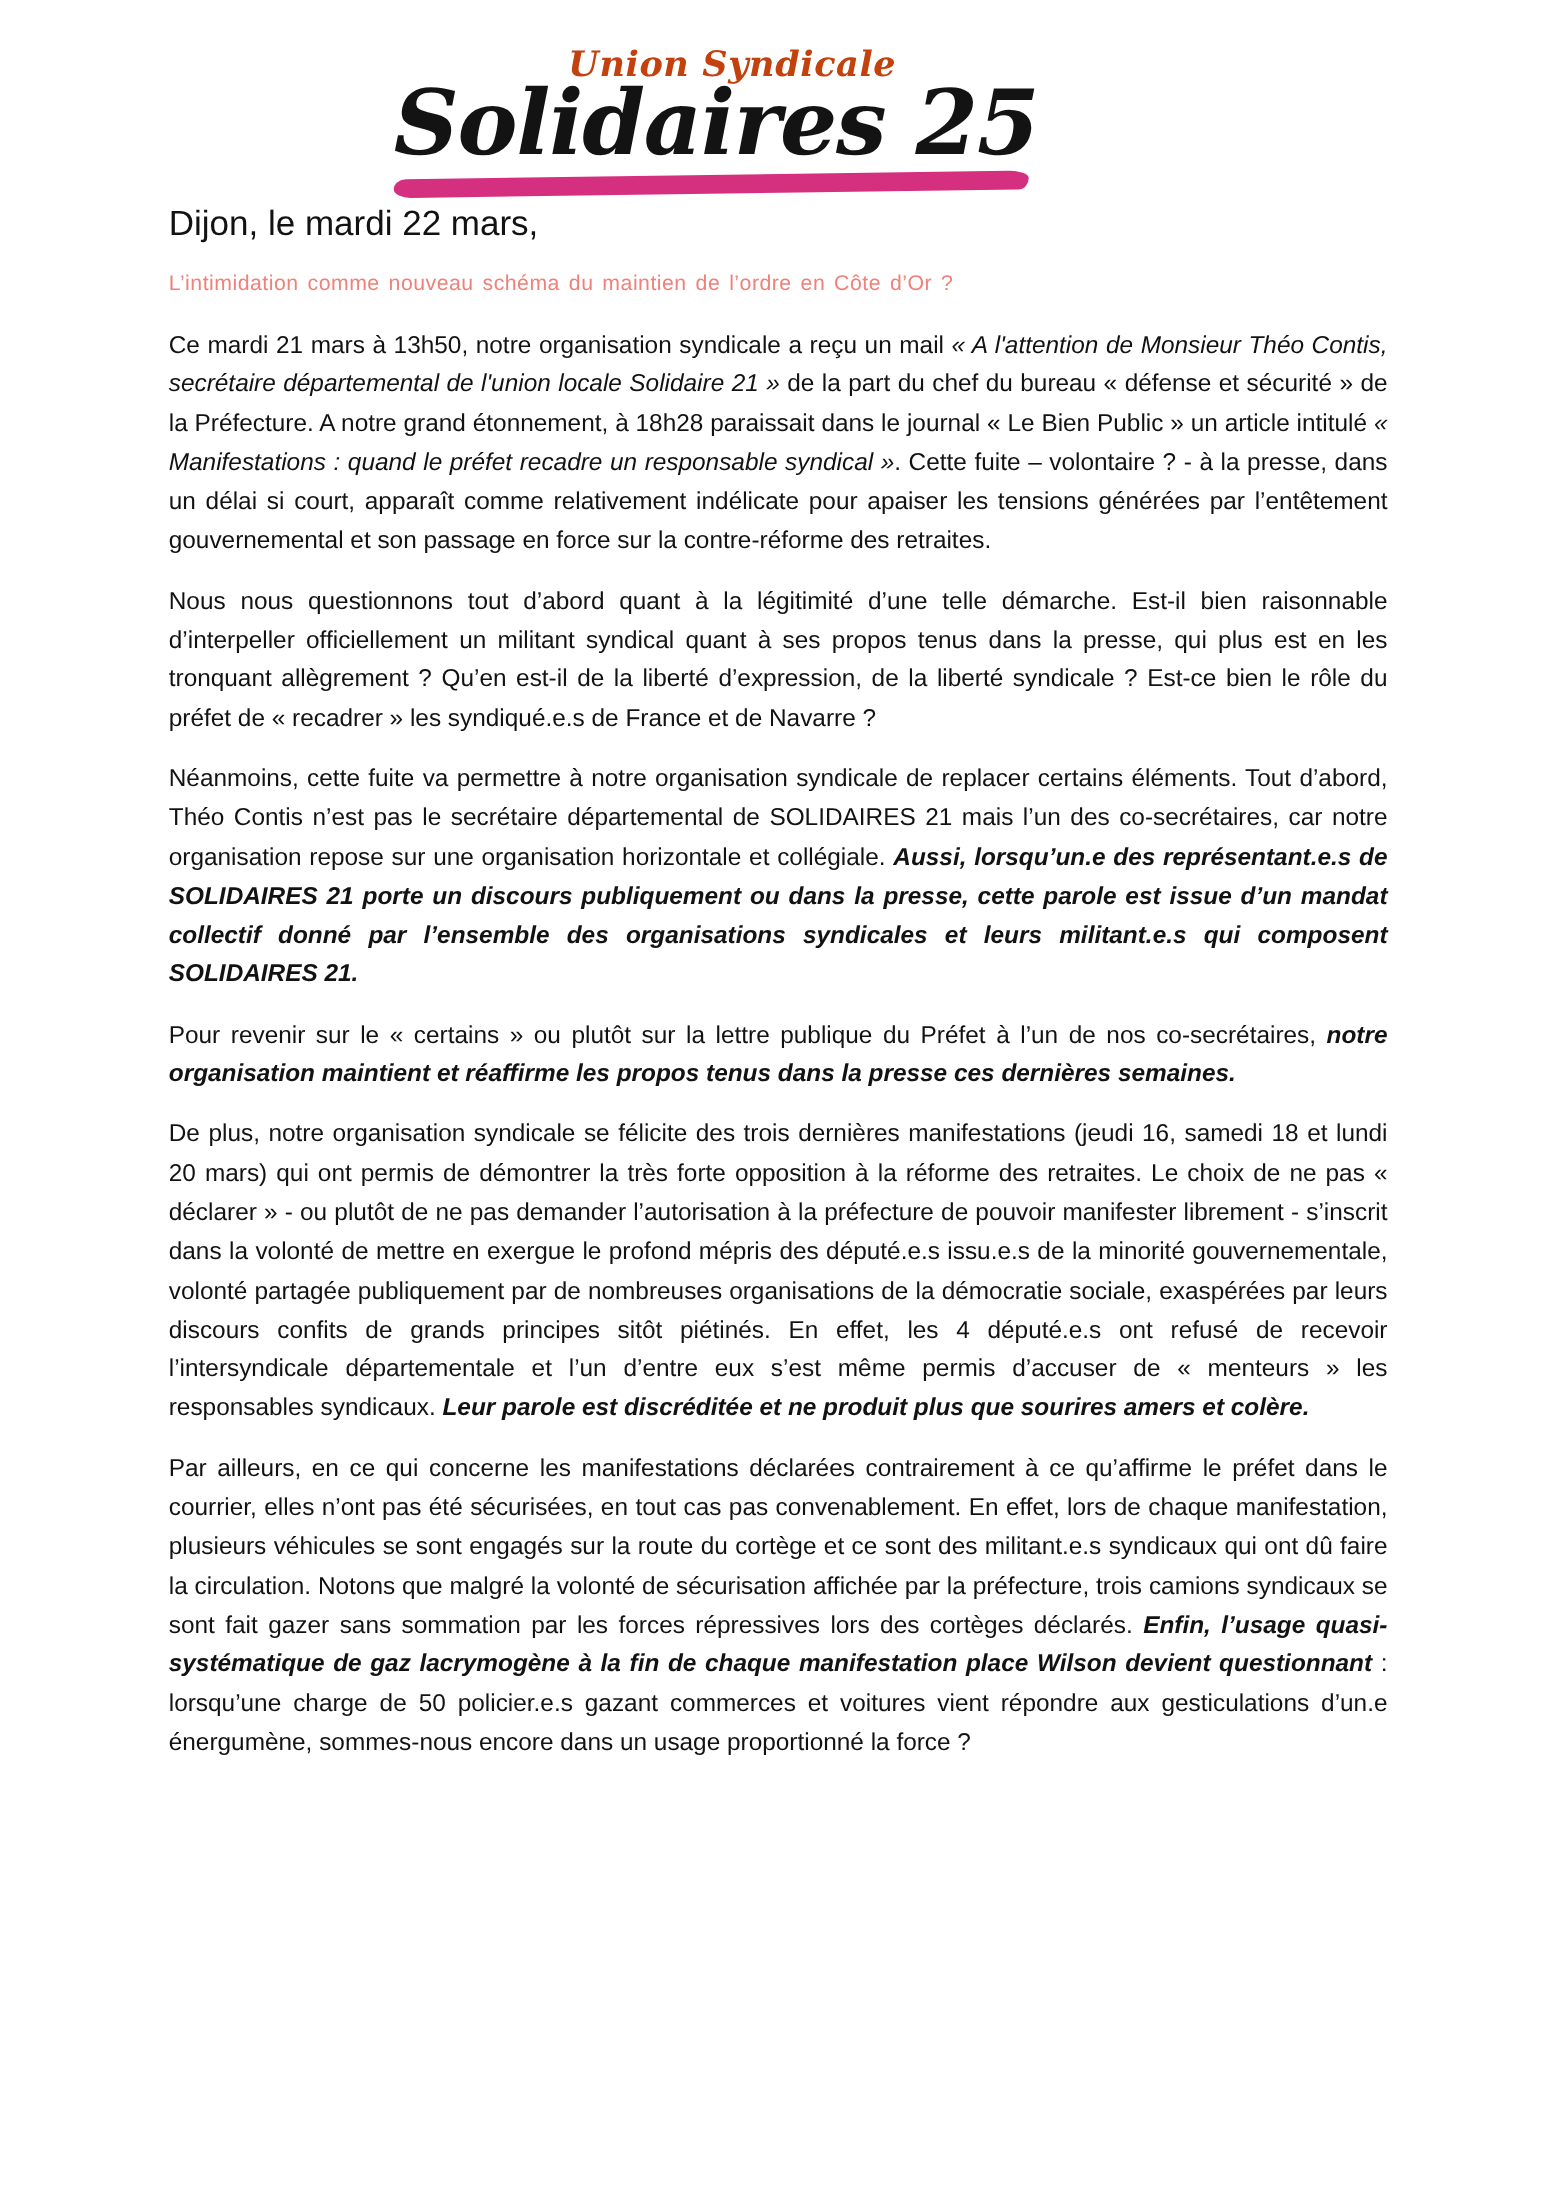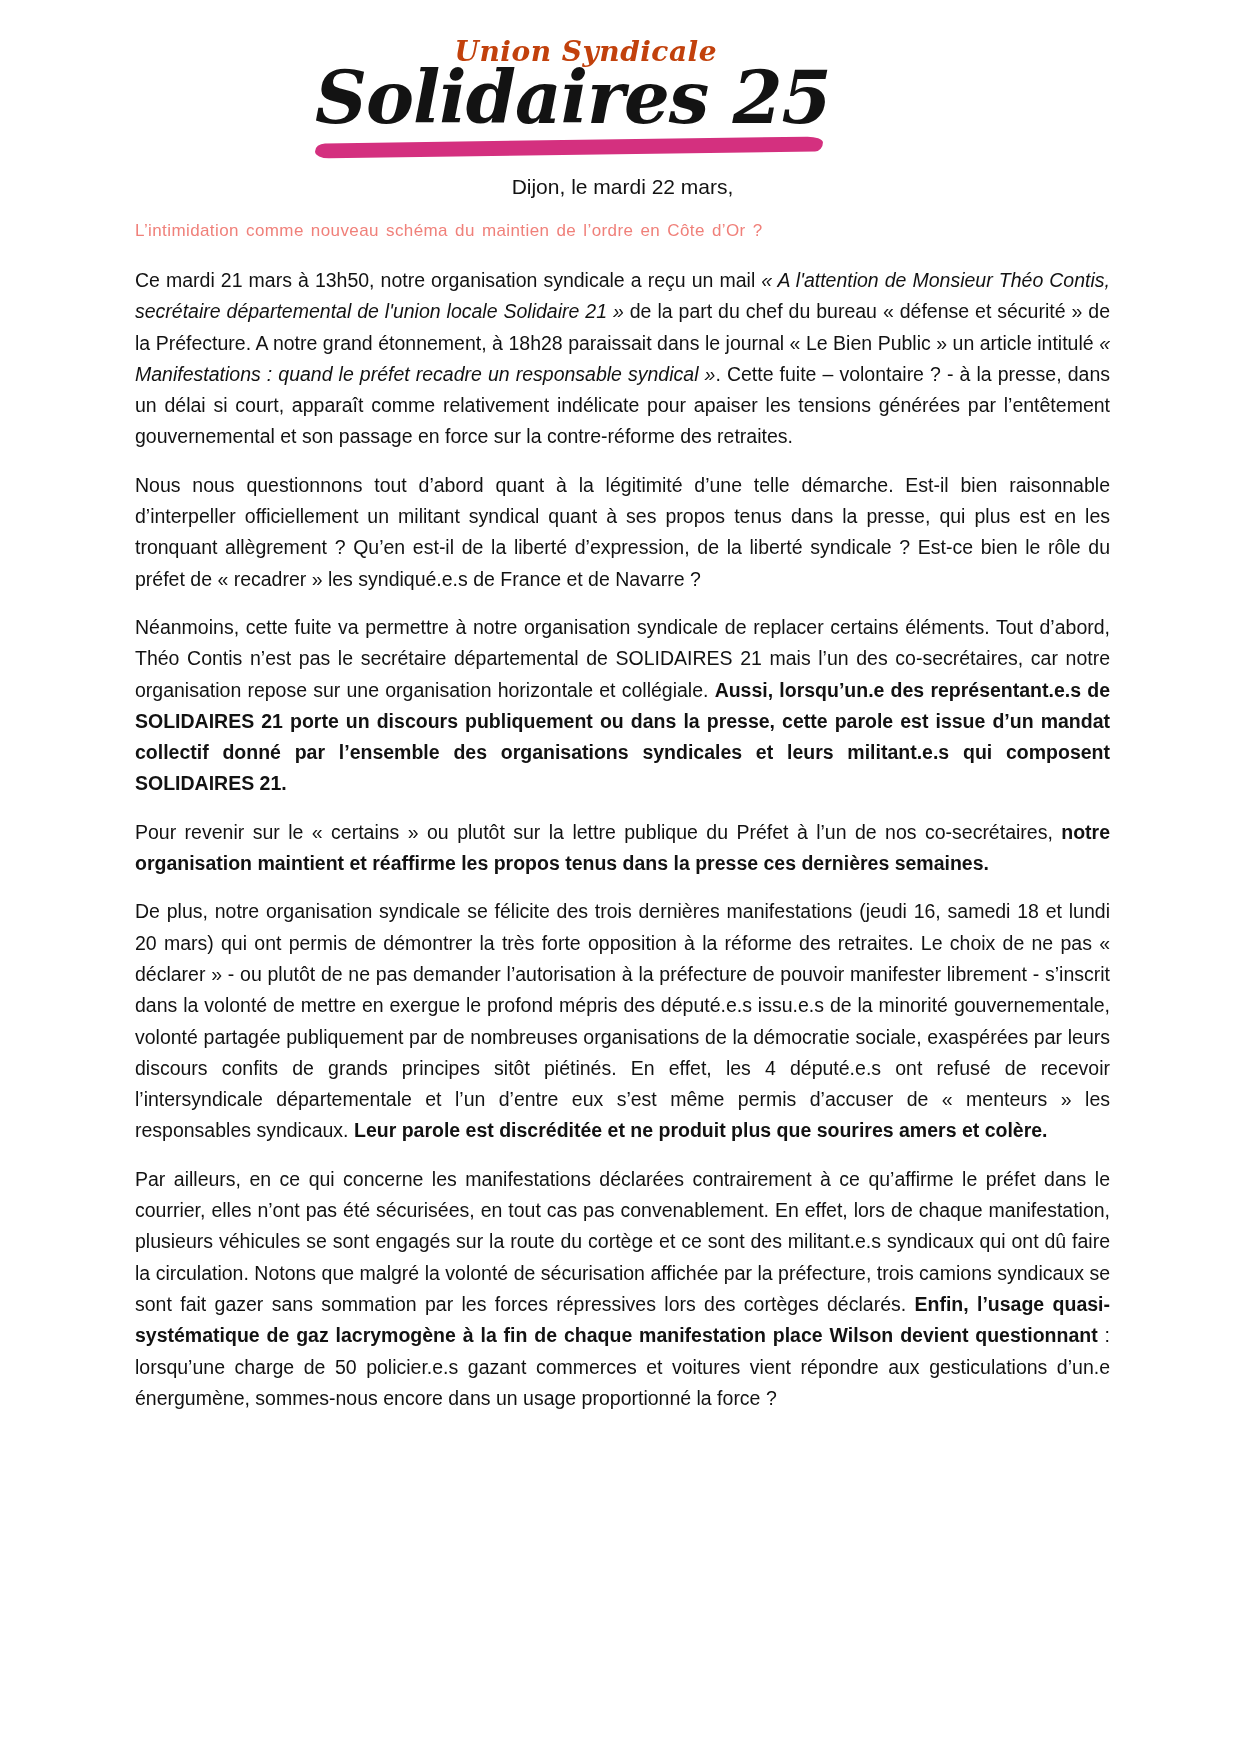--- a/index.html
+++ b/index.html
@@ -41,42 +41,42 @@
   }
   .logo-underline {
     height: 15px;
     width: 108%;
     margin-top: 6px;
     border-radius: 10px 16px 8px 14px / 8px 6px 9px 7px;
     transform: rotate(-0.8deg);
   }
   
   .dateline {
-    text-align: center;
-    font-size: 21px;
-    margin-top: 20px;
+    text-align: left;
+    font-size: 28px;
+    margin-top: 8px;
     color: #121212;
   }
   .doc-title {
     font-size: 17px;
     font-weight: 400;
     letter-spacing: 0.4px;
     margin: 22px 0 14px 0;
     word-spacing: 2px;
   }
   
   .doc-body { margin-top: 24px; }
   .para {
     font-size: 19.5px;
     line-height: 1.605;
     text-align: justify;
     margin: 2px 0 17px 0;
   }
   .seg-italic { font-style: italic; }
-  .seg-bold { font-weight: 700; }
+  .seg-bold { font-weight: 700; font-style: italic; }
 </style>
 </head>
 <body>
 
 <div class="page">
 
   <header class="logo">
     <div class="logo-top">Union Syndicale</div>
     <div class="logo-main">Solidaires 25</div>
     <div class="logo-underline" style="background: rgb(212, 48, 127);"></div>

